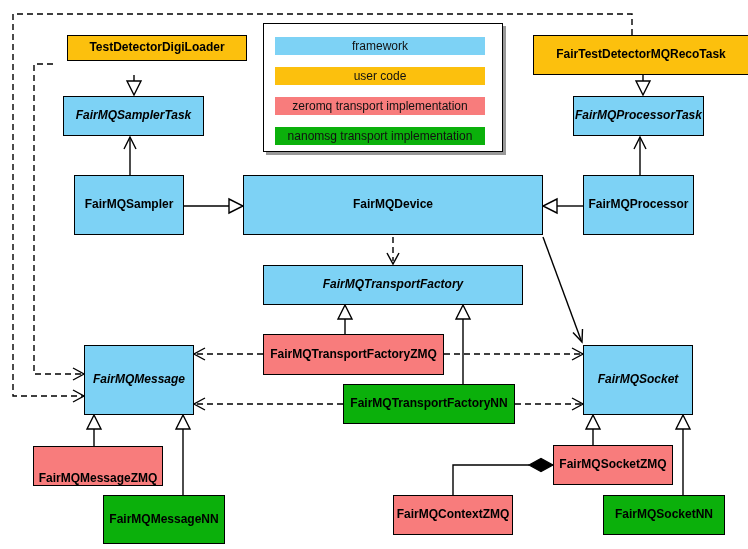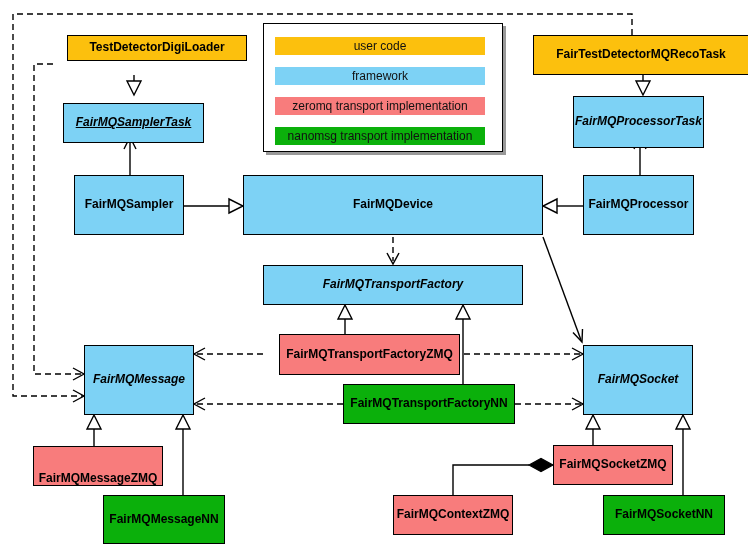--- a/index.html
+++ b/index.html
@@ -15,27 +15,27 @@
   }
   .node.abstract{font-style:italic;}
   .c-user{background:#FCC00D;}
   .c-fw{background:#7DD2F5;}
   .c-zmq{background:#F87C7C;}
   .c-nn{background:#0BB00B;}
 
   
   #n-tddl{left:67px;top:35px;width:180px;height:26px;}
   #n-ftdmqrt{left:533px;top:35px;width:216px;height:40px;}
-  #n-samplertask{left:63px;top:103px;width:141px;height:40px;text-decoration:underline;}
-  #n-processortask{left:573px;top:96px;width:131px;height:52px;}
+  #n-samplertask{left:63px;top:96px;width:141px;height:40px;}
+  #n-processortask{left:573px;top:96px;width:131px;height:40px;}
   #n-sampler{left:74px;top:175px;width:110px;height:60px;}
   #n-device{left:243px;top:175px;width:300px;height:60px;}
   #n-processor{left:583px;top:175px;width:111px;height:60px;}
   #n-tf{left:263px;top:265px;width:260px;height:40px;}
-  #n-tfzmq{left:263px;top:334px;width:181px;height:41px;margin-left:16px;}
+  #n-tfzmq{left:263px;top:334px;width:181px;height:41px;}
   #n-tfnn{left:343px;top:384px;width:172px;height:40px;}
   #n-msg{left:84px;top:345px;width:110px;height:70px;text-align:center;}
   #n-socket{left:583px;top:345px;width:110px;height:70px;}
   #n-msgzmq{left:33px;top:446px;width:130px;height:40px;align-items:flex-end;}
   #n-msgnn{left:103px;top:495px;width:122px;height:49px;}
   #n-sockzmq{left:553px;top:445px;width:120px;height:40px;}
   #n-socknn{left:603px;top:495px;width:122px;height:40px;}
   #n-ctxzmq{left:393px;top:495px;width:120px;height:40px;}
 
   
@@ -220,26 +220,26 @@
     <span>FairMQSocketZMQ</span>
   </div>
   <div class="node c-nn" id="n-socknn">
     <span>FairMQSocketNN</span>
   </div>
   <div class="node c-zmq" id="n-ctxzmq">
     <span>FairMQContextZMQ</span>
   </div>
 
   <div class="legend">
+    <div class="bar c-fw">
+      <span>framework</span>
+    </div>
     <div class="bar c-user">
       <span>user code</span>
     </div>
-    <div class="bar c-fw">
-      <span>framework</span>
-    </div>
     <div class="bar c-zmq">
       <span>zeromq transport implementation</span>
     </div>
     <div class="bar c-nn">
       <span>nanomsg transport implementation</span>
     </div>
   </div>
 
 </div>
 

